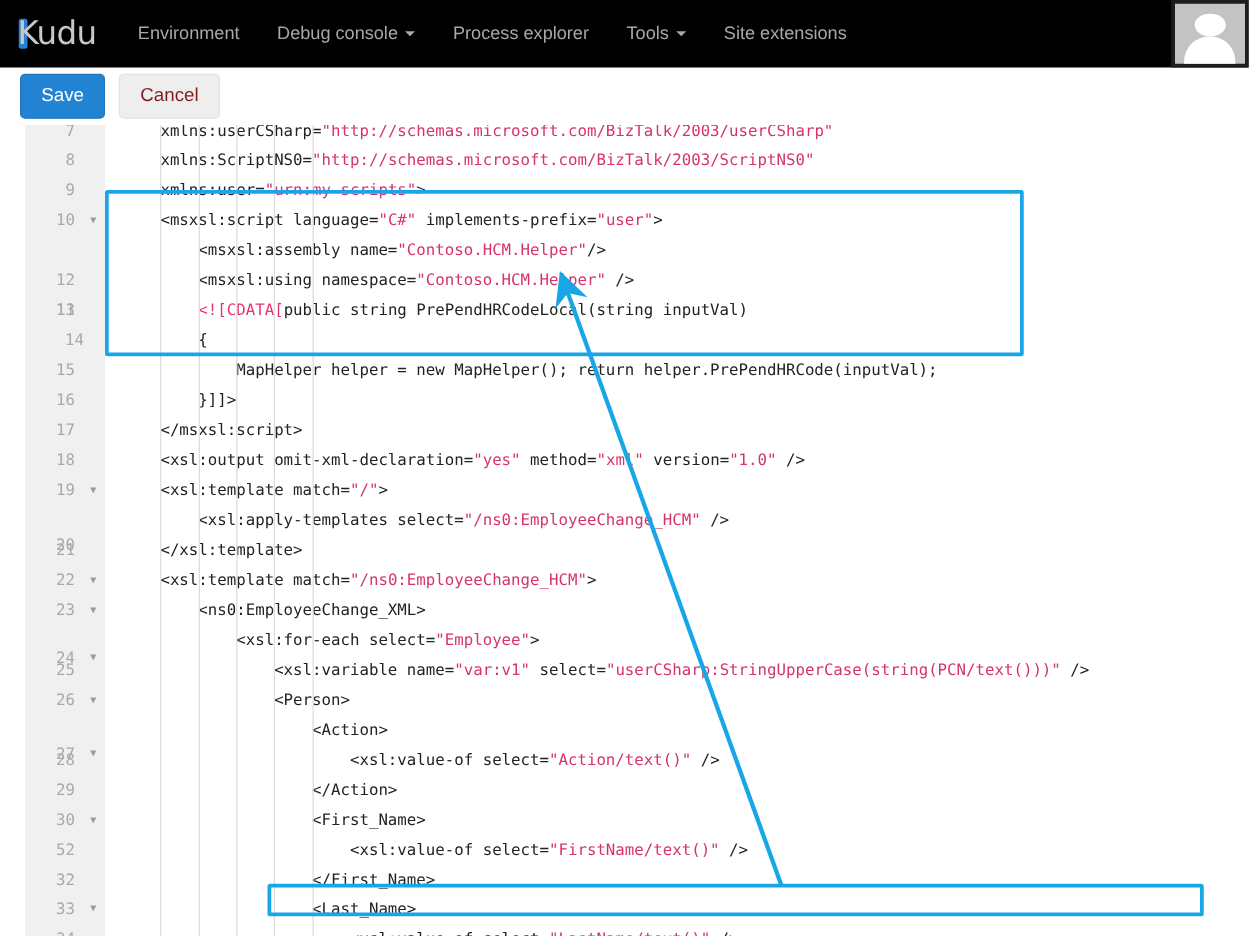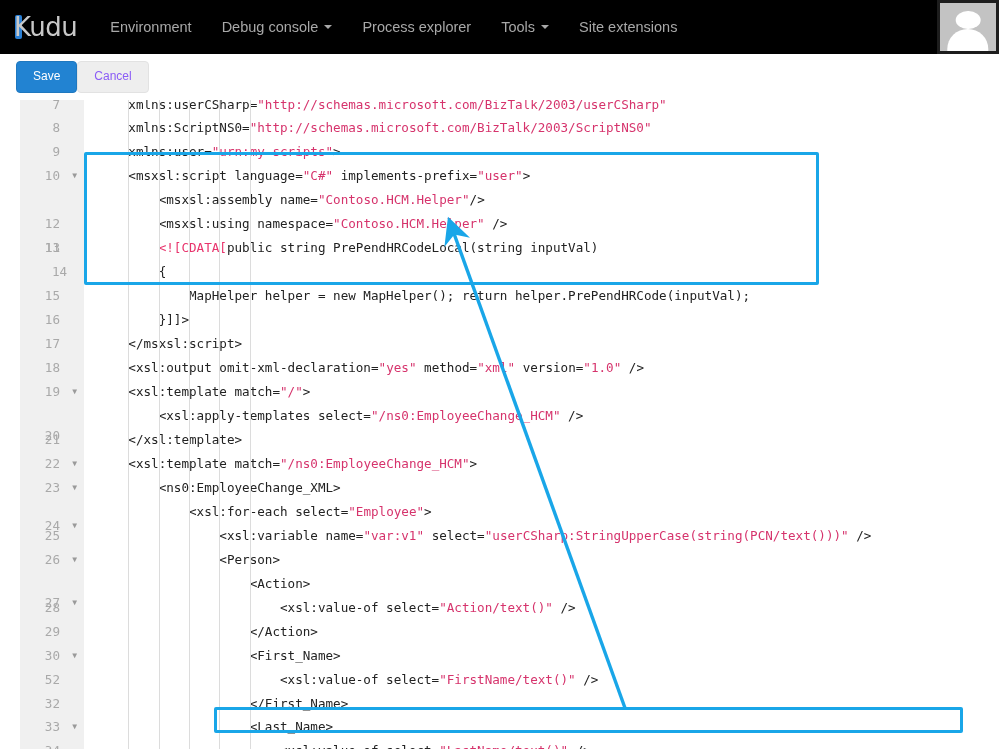--- a/index.html
+++ b/index.html
@@ -93,29 +93,29 @@
   
   #toolbar {
     height:46px;
     display:flex;
     align-items:center;
     padding:0 0 0 16px;
     background:#ffffff;
   }
   .btn {
     font-family:"Liberation Sans", sans-serif;
-    font-size:12px;
+    font-size:15px;
     padding:7px 16px;
     border-radius:4px;
     border:1px solid transparent;
     cursor:pointer;
     line-height:1.3;
   }
   #save-btn { background:#2283d2; color:#fff; border-color:#1f78bf; }
-  #cancel-btn { background:#eeeeee; color:#8b5cf6; border-color:#e2e2e2; margin-left:0; }
+  #cancel-btn { background:#eeeeee; color:#7f1d1d; border-color:#e2e2e2; margin-left:11px; }
   #filename-box {
     margin-left:60px;
     width:398px;
     height:36px;
     background:#fff;
     border:1px solid #e3e3e3;
     border-left:4px solid #5bc8e8;
     border-radius:4px;
     display:flex;
     align-items:center;

